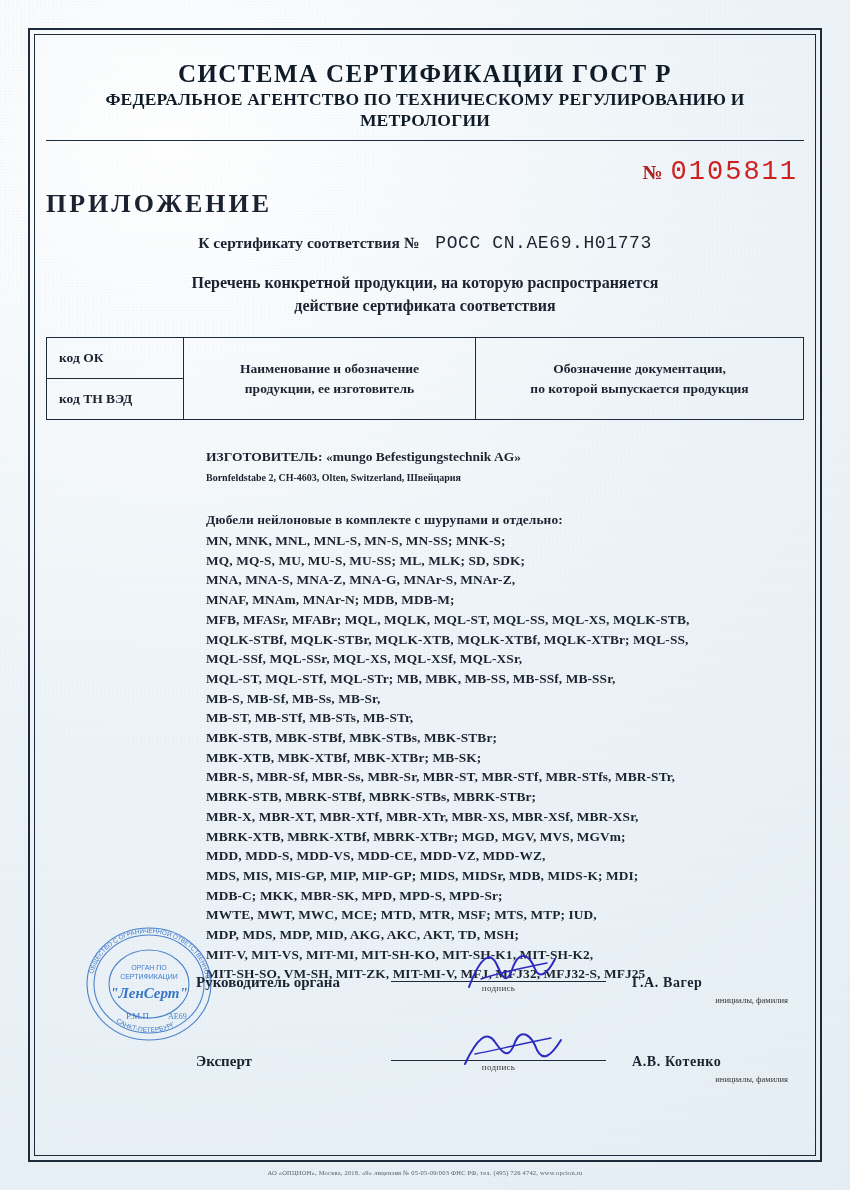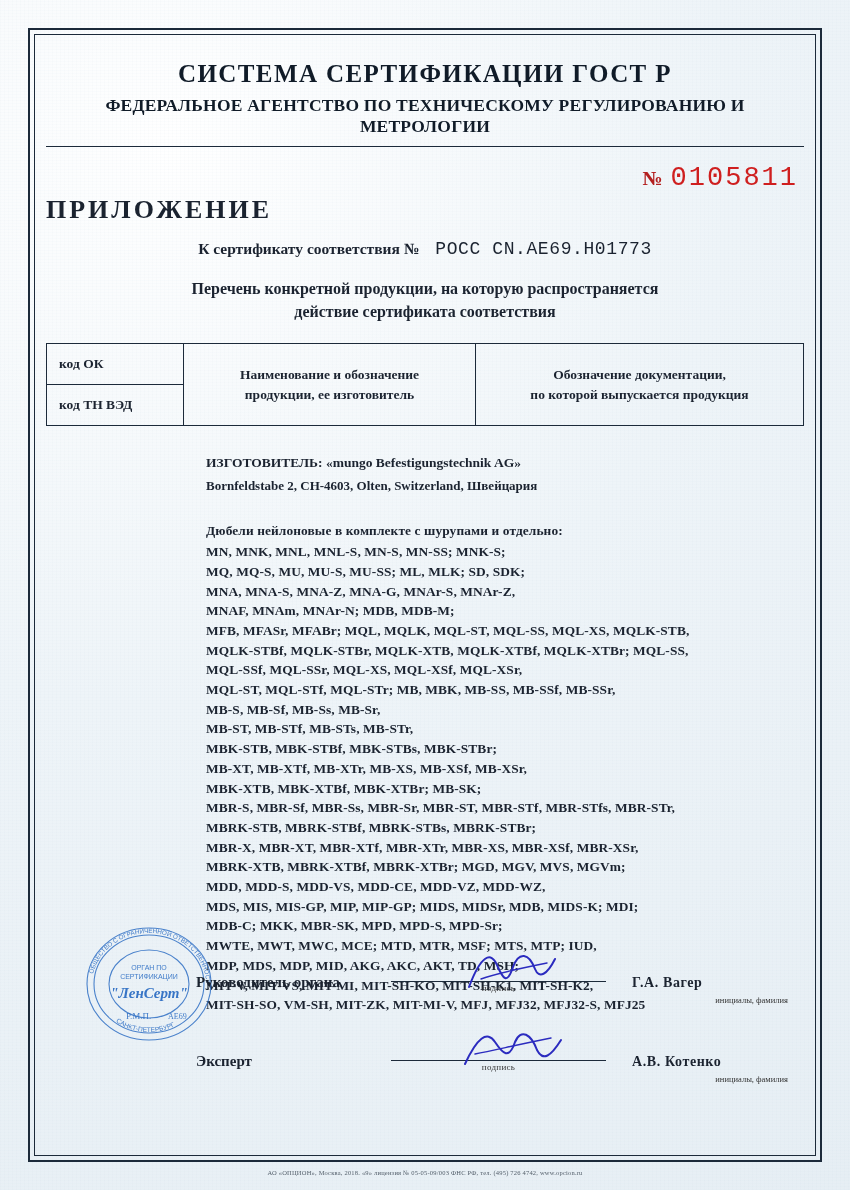--- a/index.html
+++ b/index.html
@@ -53,21 +53,21 @@
   .title-main {
     font-size: 25px;
     font-weight: bold;
     letter-spacing: 1.4px;
     color: #101b28;
   }
   .title-sub {
     font-size: 17.5px;
     font-weight: bold;
     letter-spacing: .2px;
-    margin-top: 7px;
+    margin-top: 1px;
     color: #101b28;
   }
   .rule {
     border-bottom: 1.6px solid #1c2a3a;
     margin: 9px 0 0 0;
   }
 
   
   .number-row {
     display: flex;
@@ -147,21 +147,21 @@
   }
 
   
   .maker {
     margin-top: 26px;
     padding-left: 160px;
     font-size: 13.5px;
     font-weight: bold;
     line-height: 1.7;
   }
-  .maker .m2 { font-size: 13px; }
+  .maker .m2 { font-size: 10px; }
   .prodlist {
     margin-top: 24px;
     padding-left: 160px;
     font-size: 13.4px;
     font-weight: bold;
     line-height: 1.47;
     letter-spacing: .1px;
   }
   .prodlist .first { margin-bottom: 1px; }
 
@@ -318,21 +318,20 @@
           <div>MQ, MQ-S, MU, MU-S, MU-SS; ML, MLK; SD, SDK;</div>
           <div>MNA, MNA-S, MNA-Z, MNA-G, MNAr-S, MNAr-Z,</div>
           <div>MNAF, MNAm, MNAr-N; MDB, MDB-M;</div>
           <div>MFB, MFASr, MFABr; MQL, MQLK, MQL-ST, MQL-SS, MQL-XS, MQLK-STB,</div>
           <div>MQLK-STBf, MQLK-STBr, MQLK-XTB, MQLK-XTBf, MQLK-XTBr; MQL-SS,</div>
           <div>MQL-SSf, MQL-SSr, MQL-XS, MQL-XSf, MQL-XSr,</div>
           <div>MQL-ST, MQL-STf, MQL-STr; MB, MBK, MB-SS, MB-SSf, MB-SSr,</div>
           <div>MB-S, MB-Sf, MB-Ss, MB-Sr,</div>
           <div>MB-ST, MB-STf, MB-STs,  MB-STr,</div>
           <div>MBK-STB, MBK-STBf, MBK-STBs, MBK-STBr;</div>
-          <div>MB-XT, MB-XTf, MB-XTr, MB-XS, MB-XSf, MB-XSr,</div>
           <div>MBK-XTB, MBK-XTBf, MBK-XTBr; MB-SK;</div>
           <div>MBR-S, MBR-Sf, MBR-Ss, MBR-Sr, MBR-ST, MBR-STf, MBR-STfs, MBR-STr,</div>
           <div>MBRK-STB, MBRK-STBf, MBRK-STBs, MBRK-STBr;</div>
           <div>MBR-X, MBR-XT, MBR-XTf, MBR-XTr, MBR-XS,  MBR-XSf, MBR-XSr,</div>
           <div>MBRK-XTB, MBRK-XTBf, MBRK-XTBr; MGD, MGV, MVS, MGVm;</div>
           <div>MDD, MDD-S, MDD-VS, MDD-CE, MDD-VZ, MDD-WZ,</div>
           <div>MDS, MIS, MIS-GP, MIP, MIP-GP; MIDS, MIDSr, MDB, MIDS-K; MDI;</div>
           <div>MDB-C; MKK, MBR-SK, MPD, MPD-S, MPD-Sr;</div>
           <div>MWTE, MWT, MWC, MCE; MTD, MTR, MSF; MTS, MTP; IUD,</div>
           <div>MDP, MDS, MDP, MID, AKG, AKC, AKT, TD, MSH;</div>

